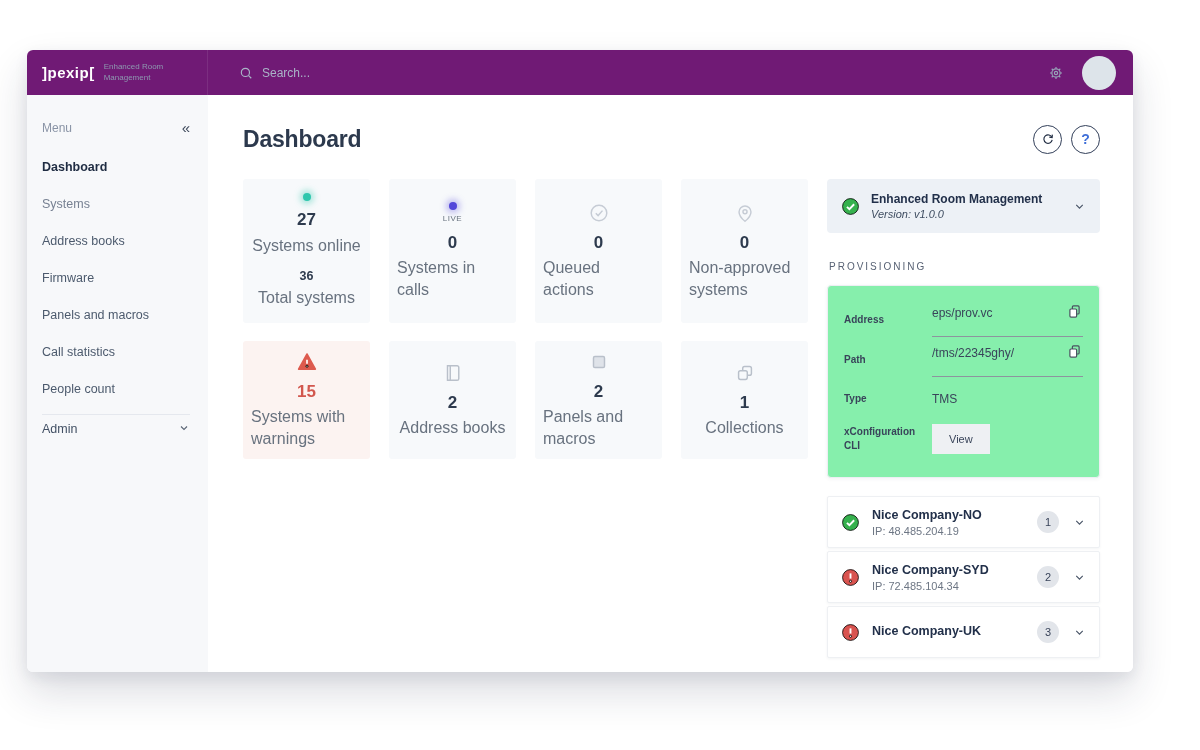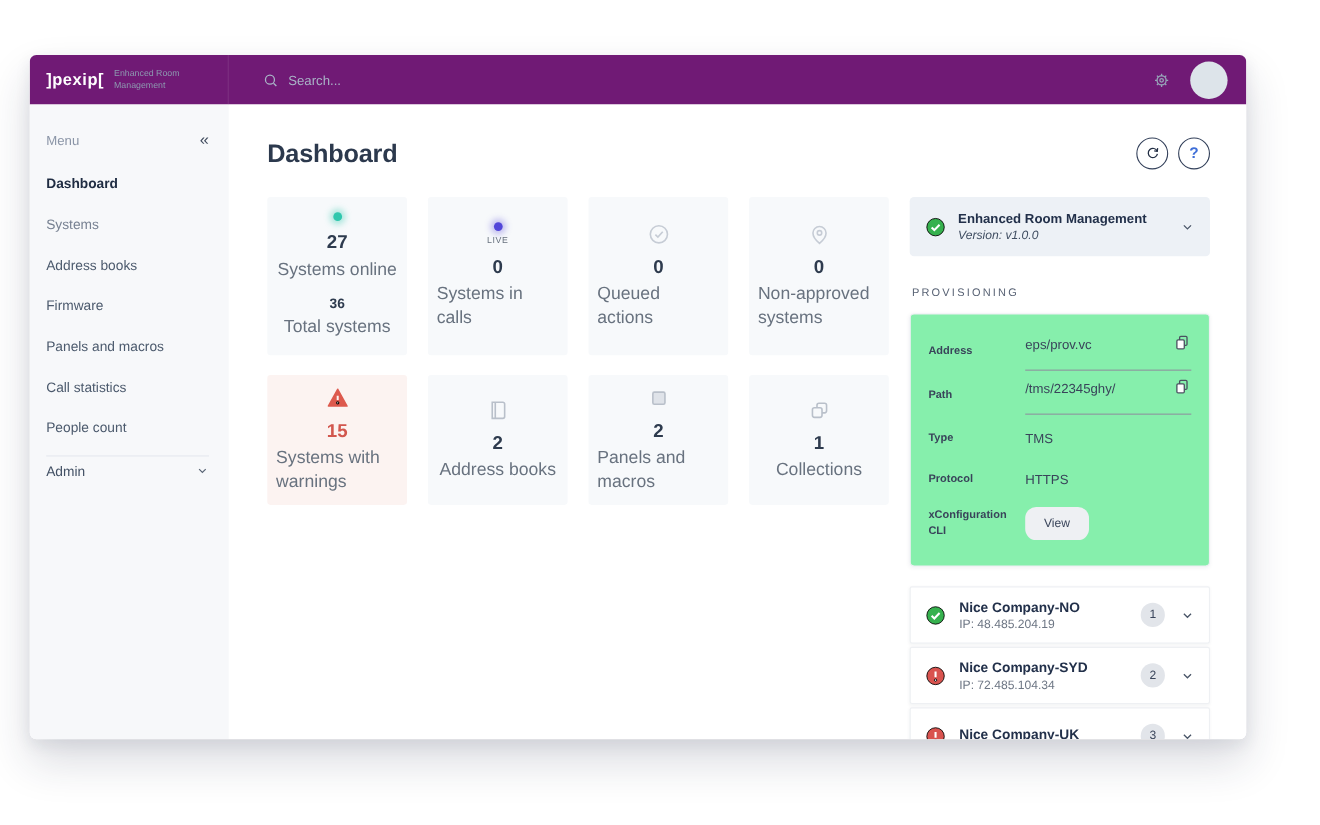--- a/index.html
+++ b/index.html
@@ -83,21 +83,21 @@
   .prov-row .plabel { width:88px; flex:none; font-size:10px; font-weight:bold;
                       color:#39445a; line-height:1.4; }
   .pr-field { flex:1; display:flex; align-items:flex-end; justify-content:space-between;
               border-bottom:1px solid #8d949e; padding-bottom:16px; }
   .pr-value { font-size:12px; color:#39445a; }
   .copy { cursor:pointer; }
   .copy svg { width:17px; height:17px; stroke:#4a5260; display:block; }
   .r-address, .r-path { min-height:40px; }
   .r-type, .r-protocol { min-height:37px; }
   .r-xconfig { min-height:44px; }
-  .view-btn { background:#eef0f3; border:none; border-radius:10px; padding:9px 17px;
+  .view-btn { background:#eef0f3; border:none; border-radius:0; padding:9px 17px;
               font-size:11px; color:#39445a; font-family:inherit; cursor:pointer; }
 
   .companies { margin-top:18px; display:flex; flex-direction:column; gap:3px; }
   .company { background:#fff; border:1px solid #eef0f3; border-radius:2px;
              box-shadow:0 1px 3px rgba(25,35,60,.05); min-height:52px;
              display:flex; align-items:center; gap:12px; padding:8px 13px; }
   .st-icon svg { width:19px; height:19px; display:block; }
   .co-text { flex:1; min-width:0; }
   .co-name { font-size:12.5px; font-weight:bold; color:#22304a; }
   .co-ip { font-size:11px; color:#6d7684; margin-top:3px; }
@@ -319,24 +319,20 @@
                   </svg>
                 </span>
               </div>
             </div>
 
             <div class="prov-row r-type">
               <span class="plabel">Type</span>
               <span class="pr-value">TMS</span>
             </div>
 
-            <div class="prov-row r-protocol">
-              <span class="plabel">Protocol</span>
-              <span class="pr-value">HTTPS</span>
-            </div>
 
             <div class="prov-row r-xconfig">
               <span class="plabel">xConfiguration CLI</span>
               <button class="view-btn">View</button>
             </div>
           </div>
 
           <div class="companies">
 
             <div class="company">

